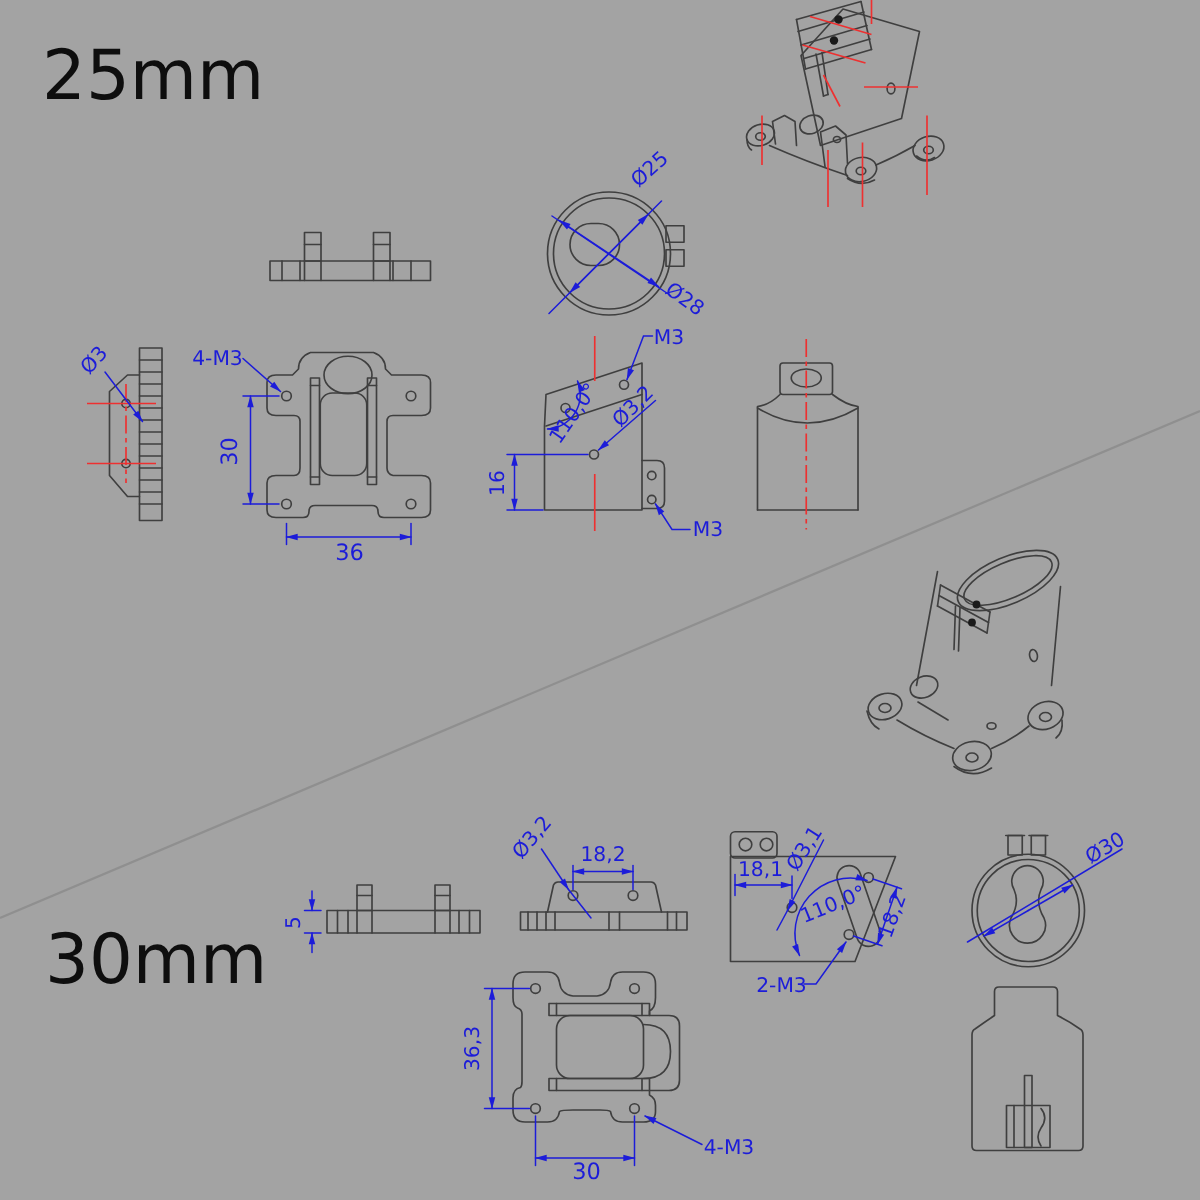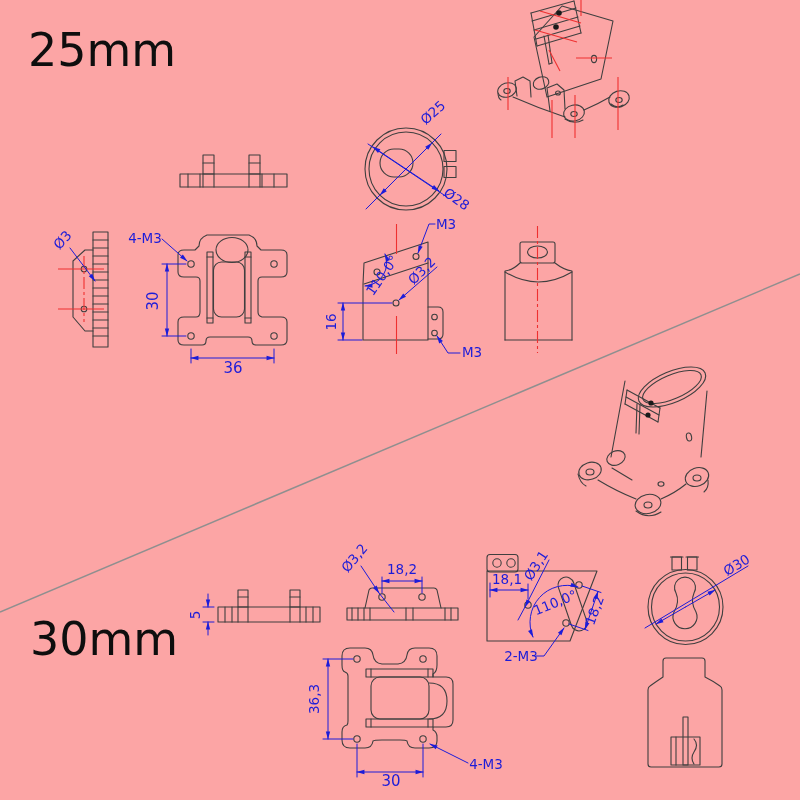--- a/index.html
+++ b/index.html
@@ -1,16 +1,16 @@
 <!DOCTYPE html>
 <html><head>
 <meta charset="utf-8">
 <style>
   html,body{margin:0;padding:0;background:#ffffff;}
-  .stage{width:800px;height:800px;position:relative;background:#fca5a5;overflow:hidden;}
+  .stage{width:800px;height:800px;position:relative;background:#a3a3a3;overflow:hidden;}
   svg text{font-family:"DejaVu Sans","Liberation Sans",sans-serif;}
   .ol{stroke:#3f3f3f;fill:none;stroke-width:1.1;stroke-linejoin:round;stroke-linecap:round;}
   .dim{stroke:#1c1cd9;fill:none;stroke-width:1;stroke-linecap:round;}
   .dimtxt{fill:#1c1cd9;font-size:13.5px;}
   .dimlg{fill:#1c1cd9;font-size:15px;}
   .red{stroke:#ee3030;fill:none;stroke-width:1.1;}
   .redc{stroke:#ee3030;fill:none;stroke-width:1.1;stroke-dasharray:12 3 3 3;}
   .sect{fill:#0e0e0e;font-size:46px;}
   .dot{fill:#1a1a1a;stroke:none;}
   .div{stroke:#8f8f8f;stroke-width:1.5;}

